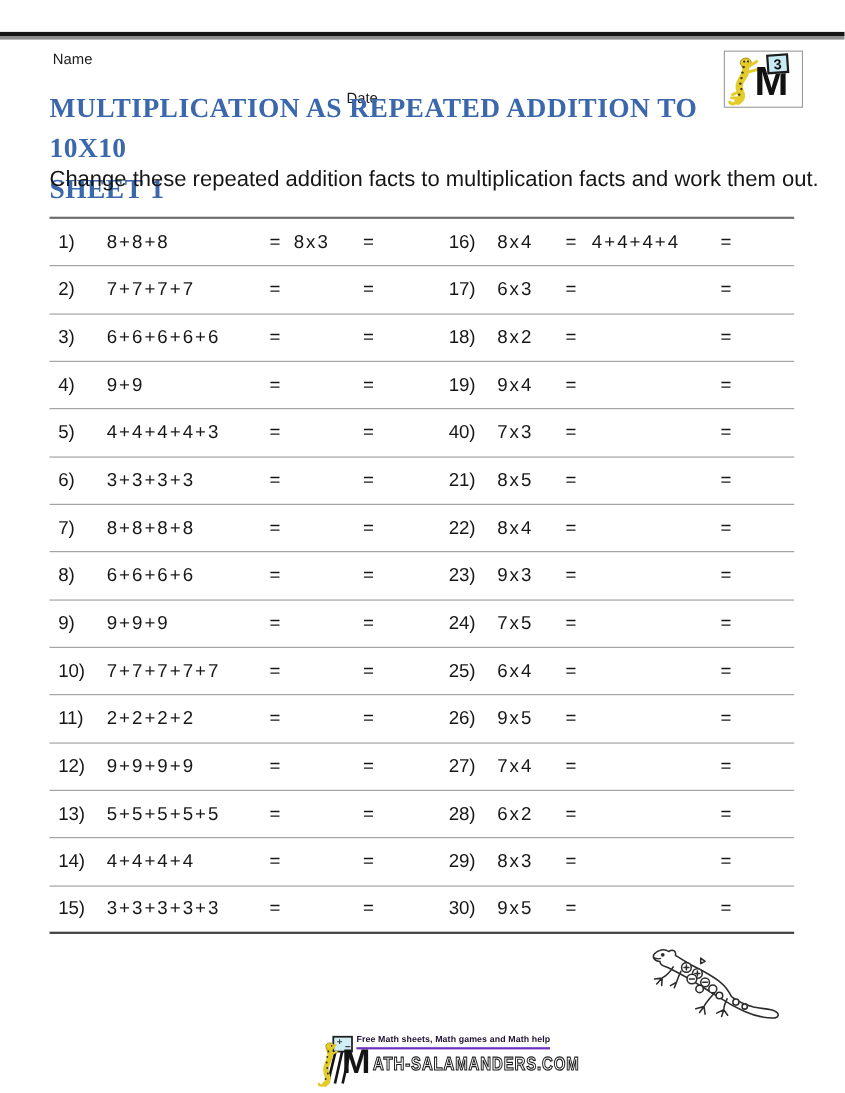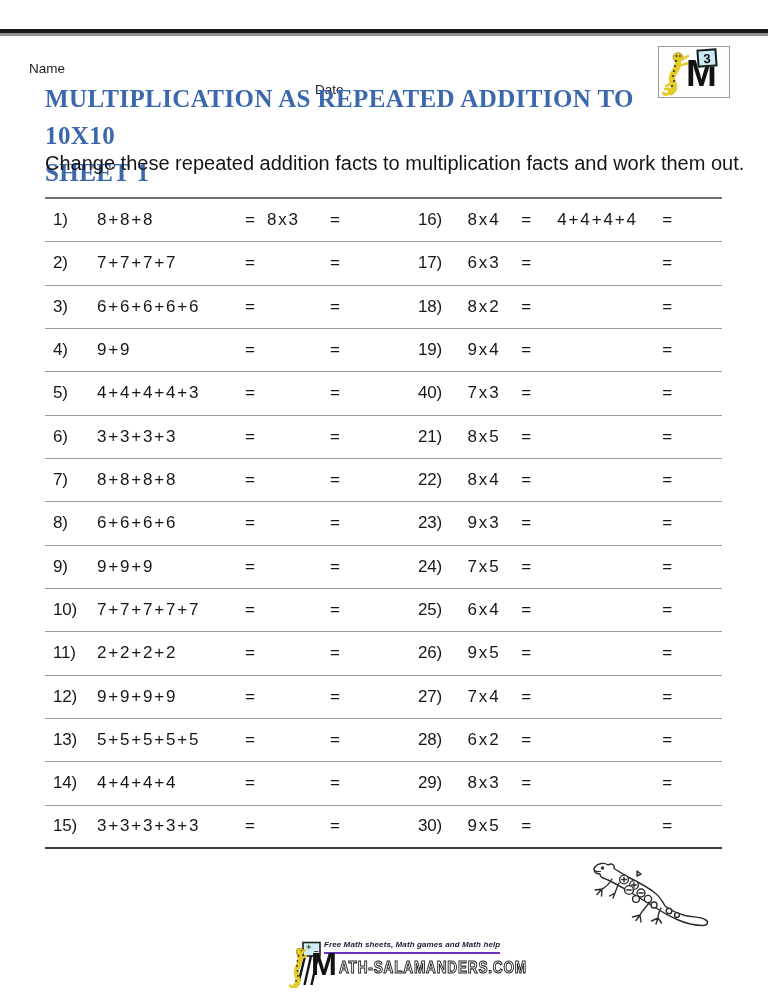--- a/index.html
+++ b/index.html
@@ -6,21 +6,21 @@
   html,body { background:#ffffff; }
   .page {
     position:relative; width:768px; height:994px; background:#ffffff;
     font-family:"Liberation Sans", sans-serif; color:#171717; overflow:hidden;
   }
   .top-bar {
     position:absolute; left:0; top:29px; width:768px; height:7px;
     background:linear-gradient(#161616 0 58%, #8f8f8f 58% 100%);
   }
   .meta-label { position:absolute; top:46px; font-size:13.5px; color:#1c1c1c; }
-  .name-label { left:29px;margin-top:15px; }
+  .name-label { left:48px; }
   .date-label { left:315px;margin-top:36px; }
 
   
   .logo-box {
     position:absolute; left:658px; top:46px; width:72px; height:52px;
     border:1px solid #9a9a9a; background:#fefefe;
   }
   .logo-sala { position:absolute; left:2px; top:3px; }
   .logo-m {
     position:absolute; left:27px; top:7px; font-size:37px; line-height:40px;
@@ -48,41 +48,41 @@
     position:absolute; left:45px; top:197px; width:677px;
     border-top:2px solid #6f6f6f;
   }
   .ws-row {
     display:flex; height:43.33px; align-items:center;
     border-bottom:1px solid #9b9b9b;
   }
   .ws-row:last-child { border-bottom:2px solid #404040; }
   .half { display:grid; height:100%; align-items:center; }
   .half-left  { width:355px; grid-template-columns:52px 148px 22px 63px 25px; }
-  .half-right { width:322px; grid-template-columns:52px 62px 24px 117px 24px;text-align:center; }
+  .half-right { width:322px; grid-template-columns:52px 62px 24px 117px 24px; }
   .cell {
     font-size:17px; color:#171717; white-space:nowrap;
     word-spacing:-2.5px; letter-spacing:-0.2px;
   }
   .c-num { padding-left:8px; }
 
   
   .gecko { position:absolute; left:588px; top:858px; }
 
   
   .footer-block { position:absolute; left:288px; top:938px; width:230px; height:54px; }
   .footer-sala { position:absolute; left:0; top:3px; }
   .footer-m {
     position:absolute; left:23px; top:11px; font-size:31px; line-height:32px;
     font-weight:800; color:#141414;
   }
   .footer-tagline {
     position:absolute; left:36px; top:2px; white-space:nowrap;
     font-size:8px; font-weight:700; letter-spacing:0.1px; color:#211233;
-    border-bottom:2.5px solid #6e2fc4; padding-bottom:2.5px;font-style:italic;
+    border-bottom:2.5px solid #6e2fc4; padding-bottom:2.5px;
   }
   .footer-site {
     position:absolute; left:51px; top:20px; white-space:nowrap;
     font-size:17px; font-weight:700; letter-spacing:1px;
     color:#ffffff; -webkit-text-stroke:1.1px #1c1c1c;
     transform:scaleX(0.8); transform-origin:left top;
   }
 </style>
 </head>
 <body>

